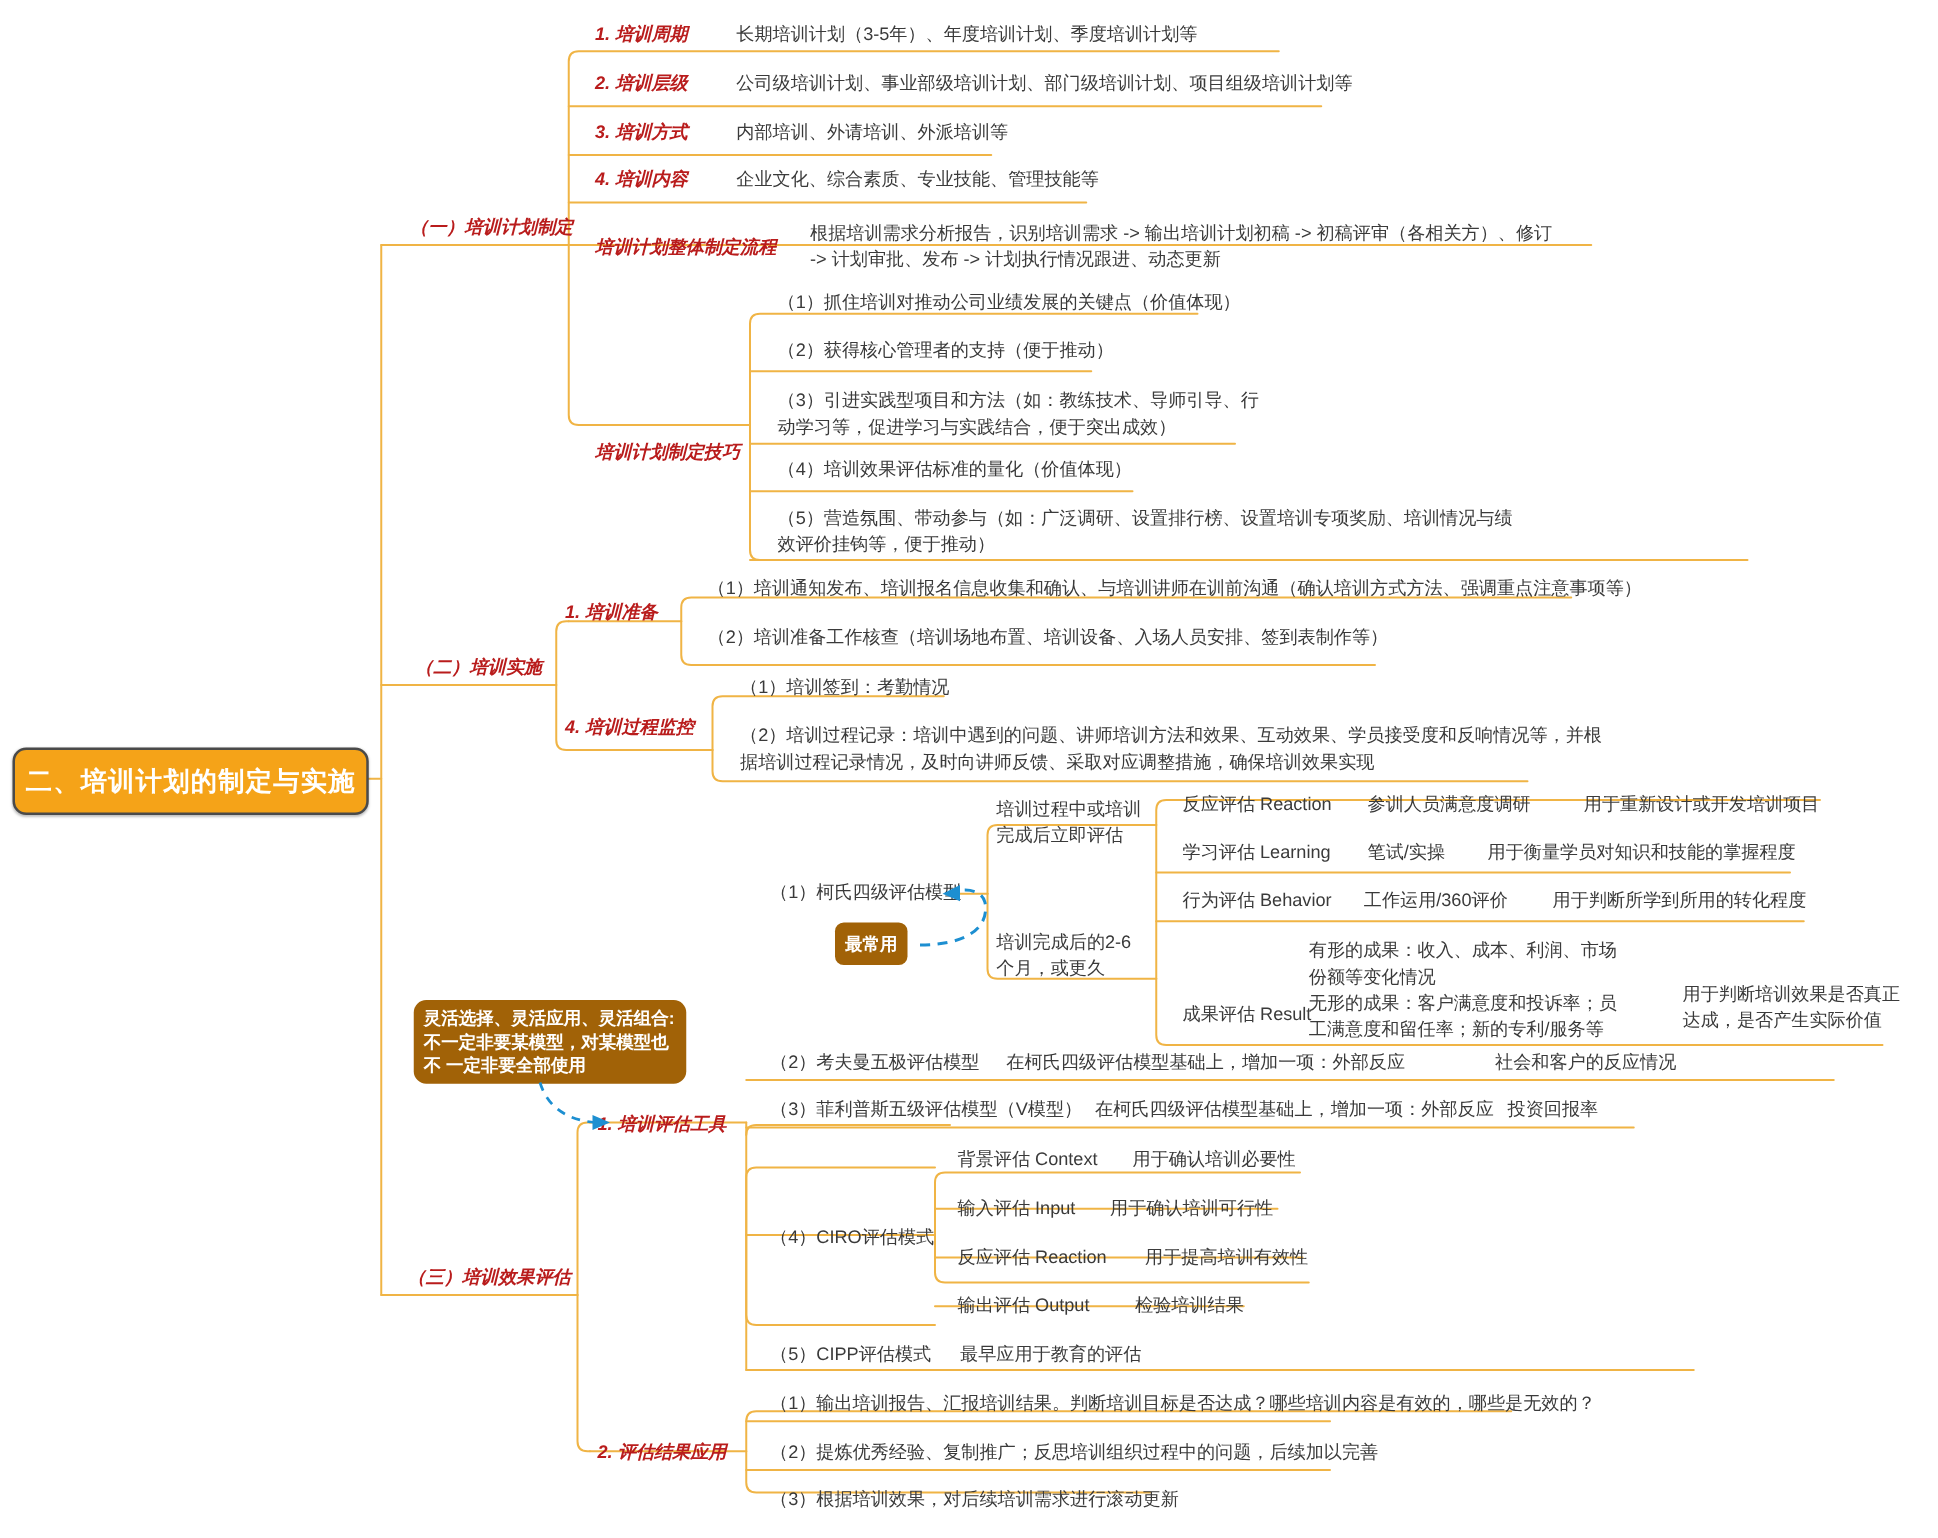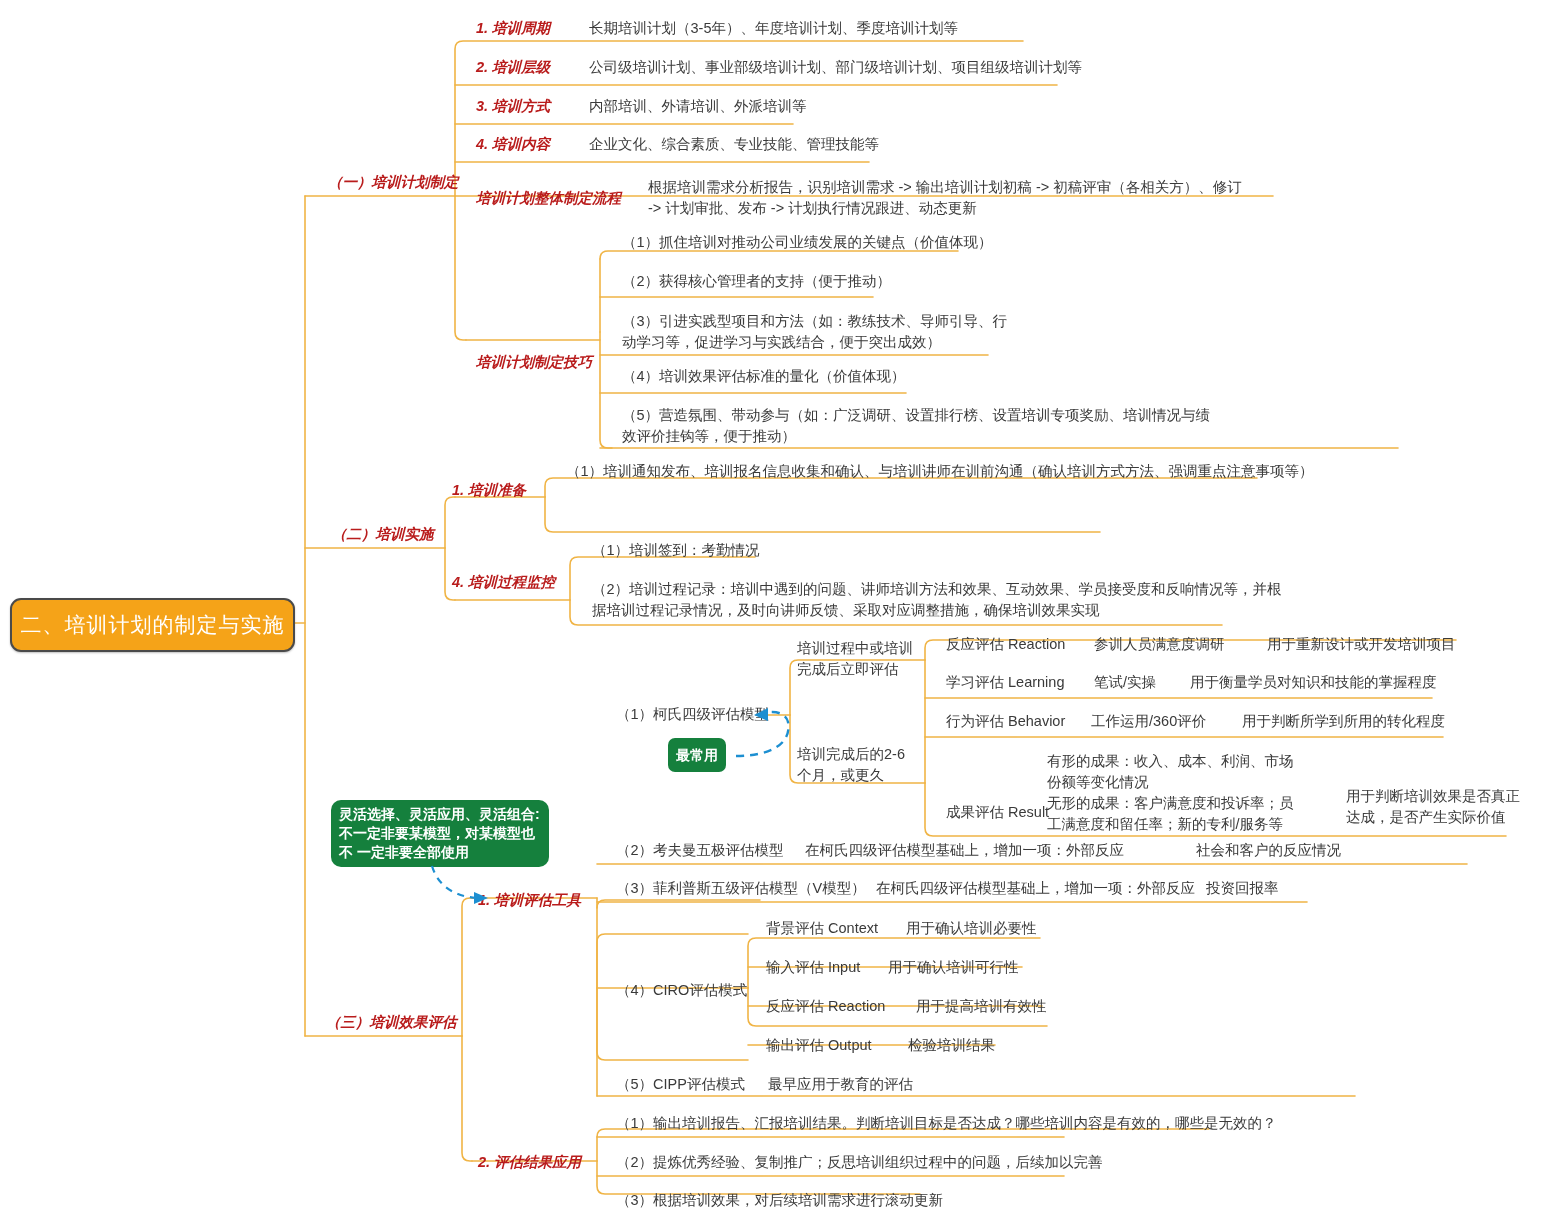--- a/index.html
+++ b/index.html
@@ -4,26 +4,26 @@
 <style>
   html,body{margin:0;padding:0;background:#ffffff;}
   body{font-family:"Liberation Sans","DejaVu Sans",sans-serif;color:#3c3c3c;}
   #canvas{position:relative;width:1550px;height:1230px;overflow:hidden;background:#fff;}
   #wires{position:absolute;left:0;top:0;width:1550px;height:1230px;pointer-events:none;}
   .node{position:absolute;box-sizing:border-box;white-space:pre;line-height:1.45;}
   .lbl{font-size:14.5px;color:#3a3a3a;}
   .bold{font-weight:bold;color:#b91c1c;font-style:italic;}
   .root{
     position:absolute;background:#F5A318;border:2px solid #4a4a4a;border-radius:11px;
-    color:#ffffff;font-weight:normal;font-size:21px;letter-spacing:1px;
+    color:#ffffff;font-weight:bold;font-size:21px;letter-spacing:1px;
     display:flex;align-items:center;justify-content:center;text-align:center;
     box-shadow:0 1px 2px rgba(0,0,0,.25);
   }
   .badge{
-    position:absolute;background:#15803d;border-radius:7px;color:#ffffff;
+    position:absolute;background:#a16207;border-radius:7px;color:#ffffff;
     font-weight:bold;font-size:14px;display:flex;align-items:center;justify-content:center;
     text-align:center;line-height:1.35;padding:16px 8px;box-sizing:border-box;
   }
   .badge.big{font-size:14px;border-radius:10px;}
   .ctr{text-align:left;}
 </style>
 </head>
 <body>
 
 <div id="canvas">
@@ -129,20 +129,21 @@
   <div class="node lbl" style="left:622px;top:232px;">（1）抓住培训对推动公司业绩发展的关键点（价值体现）</div>
   <div class="node lbl" style="left:622px;top:271px;">（2）获得核心管理者的支持（便于推动）</div>
   <div class="node lbl" style="left:622px;top:311px;">（3）引进实践型项目和方法（如：教练技术、导师引导、行
 动学习等，促进学习与实践结合，便于突出成效）</div>
   <div class="node lbl" style="left:622px;top:366px;">（4）培训效果评估标准的量化（价值体现）</div>
   <div class="node lbl" style="left:622px;top:405px;">（5）营造氛围、带动参与（如：广泛调研、设置排行榜、设置培训专项奖励、培训情况与绩
 效评价挂钩等，便于推动）</div>
 
   <div class="node lbl bold" style="left:452px;top:480px;">1. 培训准备</div>
   <div class="node lbl" style="left:566px;top:461px;">（1）培训通知发布、培训报名信息收集和确认、与培训讲师在训前沟通（确认培训方式方法、强调重点注意事项等）</div>
+  <div class="node lbl" style="left:566px;top:500px;">（2）培训准备工作核查（培训场地布置、培训设备、入场人员安排、签到表制作等）</div>
 
   <div class="node lbl bold" style="left:452px;top:572px;">4. 培训过程监控</div>
   <div class="node lbl" style="left:592px;top:540px;">（1）培训签到：考勤情况</div>
   <div class="node lbl" style="left:592px;top:579px;">（2）培训过程记录：培训中遇到的问题、讲师培训方法和效果、互动效果、学员接受度和反响情况等，并根
 据培训过程记录情况，及时向讲师反馈、采取对应调整措施，确保培训效果实现</div>
 
   <div class="node lbl bold" style="left:478px;top:890px;">1. 培训评估工具</div>
 
   <div class="badge big ctr" style="left:331px;top:800px;width:218px;height:67px;">灵活选择、灵活应用、灵活组合:
 不一定非要某模型，对某模型也不

